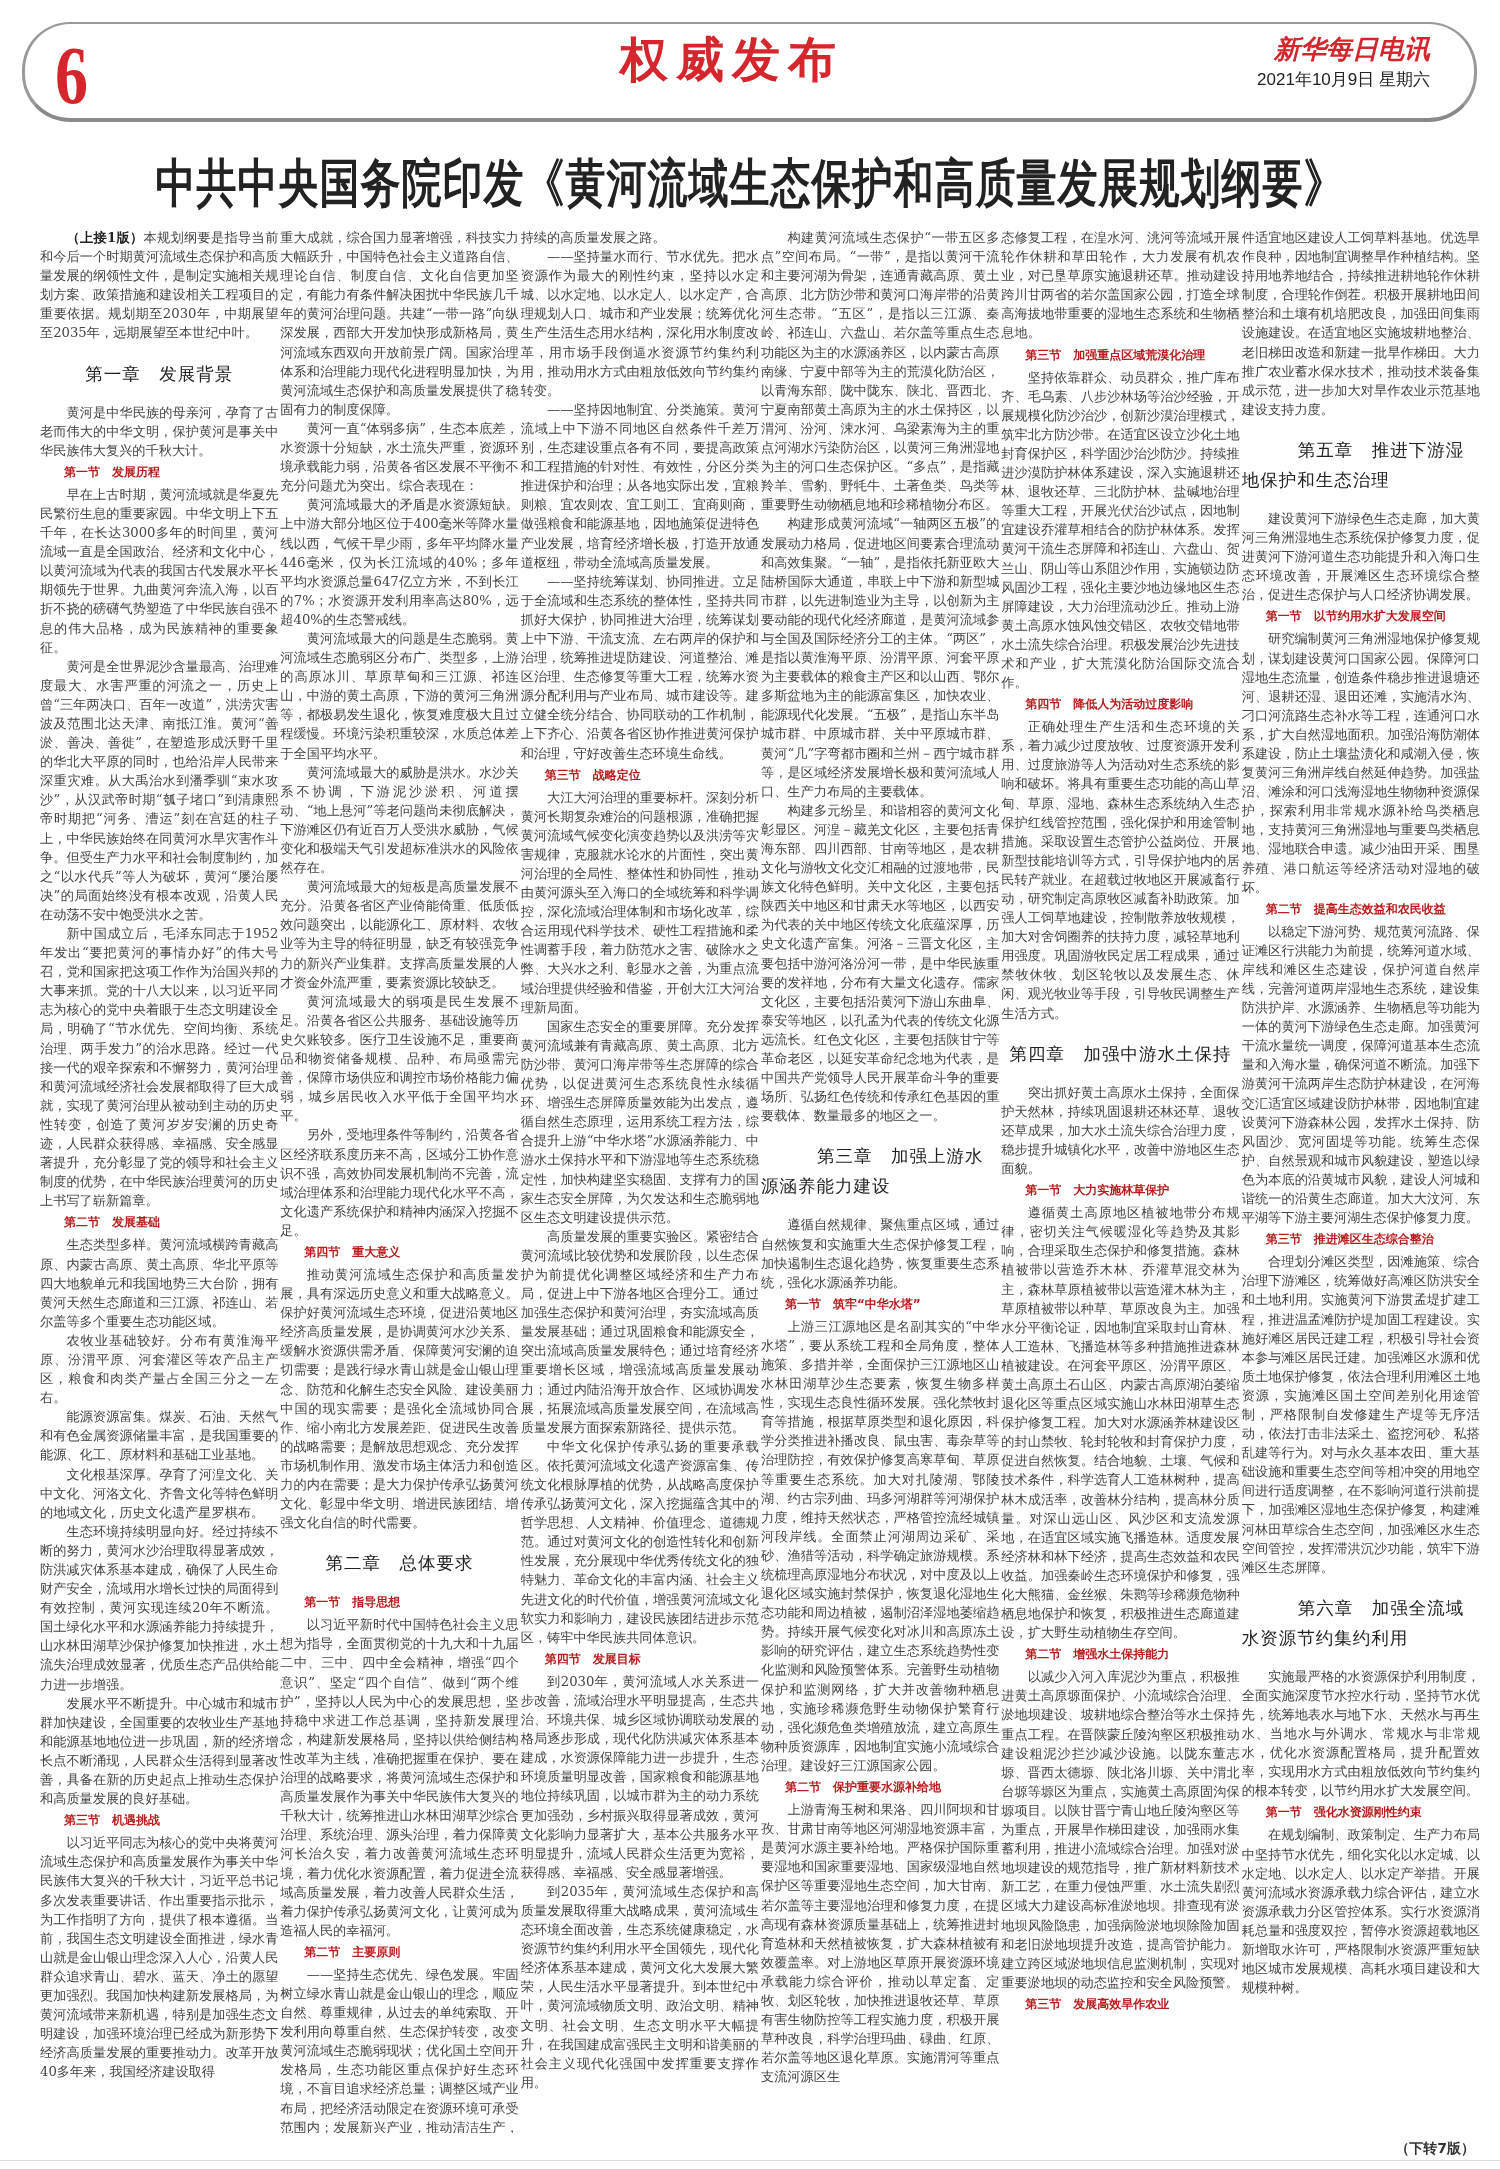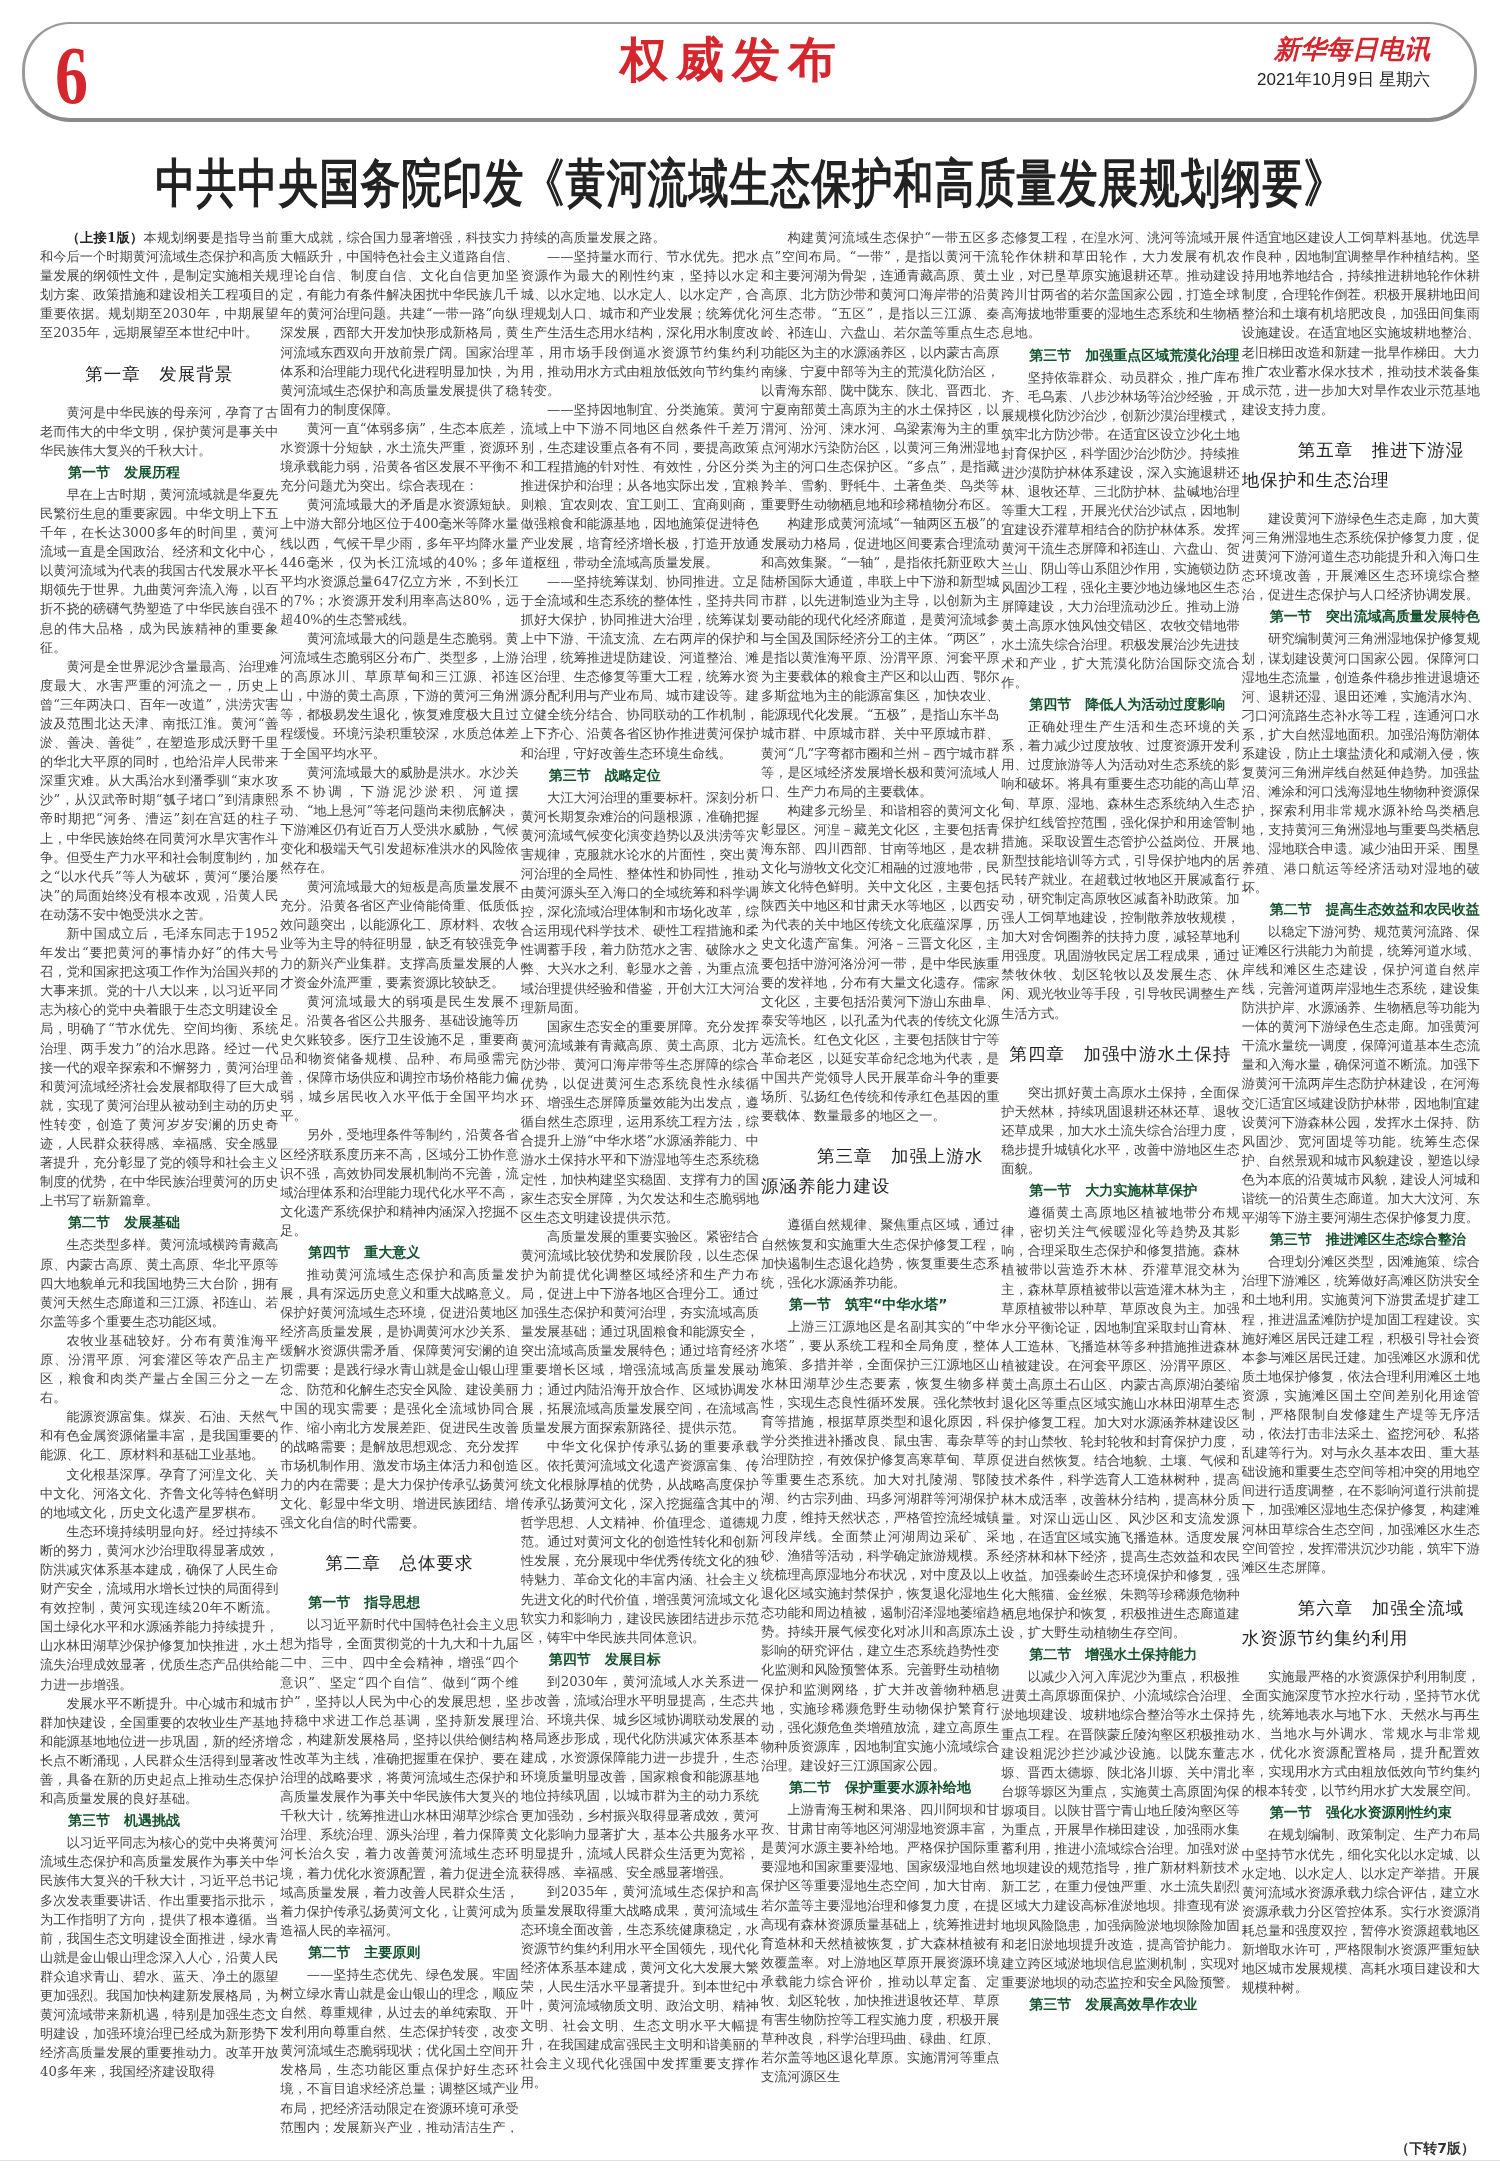--- a/index.html
+++ b/index.html
@@ -20,21 +20,21 @@
     font-family: "DejaVu Sans", sans-serif; font-weight: bold; font-size: 40px; color: #222;
     letter-spacing: 1px; transform: scaleY(1.3); transform-origin: top; }
   .columns { position: absolute; left: 40px; top: 228px; width: 1440px; height: 1905px;
     display: grid; grid-template-columns: repeat(6, 1fr); column-gap: 2px; }
   .col { overflow: hidden; font-size: 13.2px; line-height: 19.1px; text-align: justify; color: #444; }
   .col p { margin: 0; text-indent: 2em; }
   .col p.lead-in b { color: #222; }
   .chapter { font-family: "DejaVu Sans", sans-serif; font-weight: normal; font-size: 17.5px; color: #222;
     line-height: 30px; margin: 16px 0 14px; text-align: center; letter-spacing: 1px; }
   .chapter.wrap { text-align: left; text-indent: 3.2em; }
-  .section { font-family: "DejaVu Sans", sans-serif; font-weight: bold; font-size: 14px; color: #14532d;
+  .section { font-family: "DejaVu Sans", sans-serif; font-weight: bold; font-size: 12px; color: #b91c1c;
     margin: 2px 0 2px; text-indent: 2em; line-height: 21px; }
   .continued { position: absolute; right: 25px; top: 2140px; font-family: "DejaVu Sans", sans-serif;
     font-size: 14px; font-weight: bold; color: #333; }
   .footer-rule { position: absolute; left: 0; top: 2160px; width: 1500px; height: 1px; background: #ddd; }
 </style>
 </head>
 <body>
 
 <div class="header-band"></div>
 <div class="page-num">6</div>
@@ -118,21 +118,21 @@
       <div class="section">第一节　大力实施林草保护</div>
       <p>遵循黄土高原地区植被地带分布规律，密切关注气候暖湿化等趋势及其影响，合理采取生态保护和修复措施。森林植被带以营造乔木林、乔灌草混交林为主，森林草原植被带以营造灌木林为主，草原植被带以种草、草原改良为主。加强水分平衡论证，因地制宜采取封山育林、人工造林、飞播造林等多种措施推进森林植被建设。在河套平原区、汾渭平原区、黄土高原土石山区、内蒙古高原湖泊萎缩退化区等重点区域实施山水林田湖草生态保护修复工程。加大对水源涵养林建设区的封山禁牧、轮封轮牧和封育保护力度，促进自然恢复。结合地貌、土壤、气候和技术条件，科学选育人工造林树种，提高林木成活率，改善林分结构，提高林分质量。对深山远山区、风沙区和支流发源地，在适宜区域实施飞播造林。适度发展经济林和林下经济，提高生态效益和农民收益。加强秦岭生态环境保护和修复，强化大熊猫、金丝猴、朱鹮等珍稀濒危物种栖息地保护和恢复，积极推进生态廊道建设，扩大野生动植物生存空间。</p>
       <div class="section">第二节　增强水土保持能力</div>
       <p>以减少入河入库泥沙为重点，积极推进黄土高原塬面保护、小流域综合治理、淤地坝建设、坡耕地综合整治等水土保持重点工程。在晋陕蒙丘陵沟壑区积极推动建设粗泥沙拦沙减沙设施。以陇东董志塬、晋西太德塬、陕北洛川塬、关中渭北台塬等塬区为重点，实施黄土高原固沟保塬项目。以陕甘晋宁青山地丘陵沟壑区等为重点，开展旱作梯田建设，加强雨水集蓄利用，推进小流域综合治理。加强对淤地坝建设的规范指导，推广新材料新技术新工艺，在重力侵蚀严重、水土流失剧烈区域大力建设高标准淤地坝。排查现有淤地坝风险隐患，加强病险淤地坝除险加固和老旧淤地坝提升改造，提高管护能力。建立跨区域淤地坝信息监测机制，实现对重要淤地坝的动态监控和安全风险预警。</p>
       <div class="section">第三节　发展高效旱作农业</div>
     </div>
   <div class="col">
       <p style="text-indent: 0px;">件适宜地区建设人工饲草料基地。优选旱作良种，因地制宜调整旱作种植结构。坚持用地养地结合，持续推进耕地轮作休耕制度，合理轮作倒茬。积极开展耕地田间整治和土壤有机培肥改良，加强田间集雨设施建设。在适宜地区实施坡耕地整治、老旧梯田改造和新建一批旱作梯田。大力推广农业蓄水保水技术，推动技术装备集成示范，进一步加大对旱作农业示范基地建设支持力度。</p>
       <div class="chapter wrap">第五章　推进下游湿地保护和生态治理</div>
       <p>建设黄河下游绿色生态走廊，加大黄河三角洲湿地生态系统保护修复力度，促进黄河下游河道生态功能提升和入海口生态环境改善，开展滩区生态环境综合整治，促进生态保护与人口经济协调发展。</p>
-      <div class="section">第一节　突出流域高质量发展特色</div>
+      <div class="section">第一节　以节约用水扩大发展空间</div>
       <p>研究编制黄河三角洲湿地保护修复规划，谋划建设黄河口国家公园。保障河口湿地生态流量，创造条件稳步推进退塘还河、退耕还湿、退田还滩，实施清水沟、刁口河流路生态补水等工程，连通河口水系，扩大自然湿地面积。加强沿海防潮体系建设，防止土壤盐渍化和咸潮入侵，恢复黄河三角洲岸线自然延伸趋势。加强盐沼、滩涂和河口浅海湿地生物物种资源保护，探索利用非常规水源补给鸟类栖息地，支持黄河三角洲湿地与重要鸟类栖息地、湿地联合申遗。减少油田开采、围垦养殖、港口航运等经济活动对湿地的破坏。</p>
       <div class="section">第二节　提高生态效益和农民收益</div>
       <p>以稳定下游河势、规范黄河流路、保证滩区行洪能力为前提，统筹河道水域、岸线和滩区生态建设，保护河道自然岸线，完善河道两岸湿地生态系统，建设集防洪护岸、水源涵养、生物栖息等功能为一体的黄河下游绿色生态走廊。加强黄河干流水量统一调度，保障河道基本生态流量和入海水量，确保河道不断流。加强下游黄河干流两岸生态防护林建设，在河海交汇适宜区域建设防护林带，因地制宜建设黄河下游森林公园，发挥水土保持、防风固沙、宽河固堤等功能。统筹生态保护、自然景观和城市风貌建设，塑造以绿色为本底的沿黄城市风貌，建设人河城和谐统一的沿黄生态廊道。加大大汶河、东平湖等下游主要河湖生态保护修复力度。</p>
       <div class="section">第三节　推进滩区生态综合整治</div>
       <p>合理划分滩区类型，因滩施策、综合治理下游滩区，统筹做好高滩区防洪安全和土地利用。实施黄河下游贯孟堤扩建工程，推进温孟滩防护堤加固工程建设。实施好滩区居民迁建工程，积极引导社会资本参与滩区居民迁建。加强滩区水源和优质土地保护修复，依法合理利用滩区土地资源，实施滩区国土空间差别化用途管制，严格限制自发修建生产堤等无序活动，依法打击非法采土、盗挖河砂、私搭乱建等行为。对与永久基本农田、重大基础设施和重要生态空间等相冲突的用地空间进行适度调整，在不影响河道行洪前提下，加强滩区湿地生态保护修复，构建滩河林田草综合生态空间，加强滩区水生态空间管控，发挥滞洪沉沙功能，筑牢下游滩区生态屏障。</p>
       <div class="chapter wrap">第六章　加强全流域水资源节约集约利用</div>
       <p>实施最严格的水资源保护利用制度，全面实施深度节水控水行动，坚持节水优先，统筹地表水与地下水、天然水与再生水、当地水与外调水、常规水与非常规水，优化水资源配置格局，提升配置效率，实现用水方式由粗放低效向节约集约的根本转变，以节约用水扩大发展空间。</p>
       <div class="section">第一节　强化水资源刚性约束</div>
       <p>在规划编制、政策制定、生产力布局中坚持节水优先，细化实化以水定城、以水定地、以水定人、以水定产举措。开展黄河流域水资源承载力综合评估，建立水资源承载力分区管控体系。实行水资源消耗总量和强度双控，暂停水资源超载地区新增取水许可，严格限制水资源严重短缺地区城市发展规模、高耗水项目建设和大规模种树。</p>
     </div>

